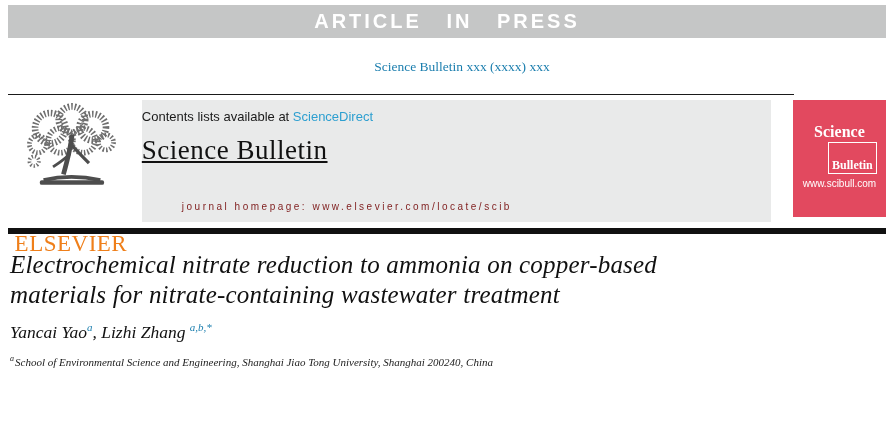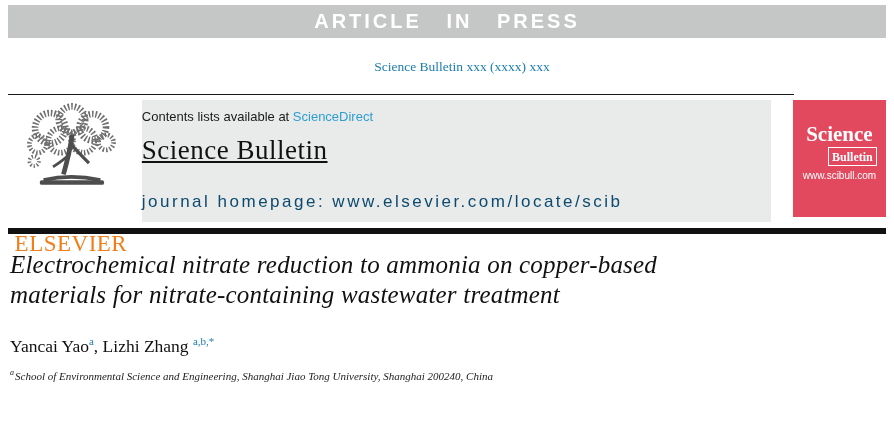--- a/index.html
+++ b/index.html
@@ -90,49 +90,50 @@
   .journal-title {
     font-family: "Liberation Serif", serif;
     font-size: 27px;
     color: #111111;
     margin-top: 11px;
     letter-spacing: 0.5px;
     text-decoration: underline;
   }
   .homepage-line {
     font-family: "Liberation Sans", sans-serif;
-    font-size: 17px;
+    font-size: 10px;
     letter-spacing: 2.5px;
     margin-top: auto;
-    color: #0c4a6e;
-    cursor: pointer;
+    color: #7f1d1d;
+    cursor: pointer;
+    padding-left: 40px;
   }
 
   .cover {
     margin-left: 22px;
     width: 94px; height: 117px;
     box-sizing: border-box;
     display: flex; flex-direction: column; align-items: center;
     padding-top: 24px;
     cursor: pointer;
   }
   .cover-science {
     font-family: "Liberation Serif", serif;
     font-weight: bold;
-    font-size: 21px;
+    font-size: 16px;
     color: #ffffff;
     line-height: 1;
   }
   .cover-bulletin {
     font-family: "Liberation Serif", serif;
     font-weight: bold;
     font-size: 12px;
     color: #ffffff;
     border: 1.5px solid #ffffff;
-    padding: 2px 3px 1px 3px;
+    padding: 15px 3px 1px 3px;
     line-height: 1.2;
     margin-left: 26px;
     margin-top: 2px;
   }
   .cover-url {
     font-family: "Liberation Sans", sans-serif;
     font-size: 10px;
     color: #ffffff;
     margin-top: 4px;
   }
@@ -153,23 +154,24 @@
   .title {
     margin: 10px 0 0 0;
     font-weight: normal;
     font-size: 25px;
     line-height: 30px;
     color: #111111;
     letter-spacing: 0.2px;
     font-style: italic;
   }
   .authors {
-    margin-top: 26px;
+    margin-top: 12px;
     font-size: 17.5px;
     color: #111111;
+    font-style: italic;
   }
   .authors sup {
     font-size: 11px;
     line-height: 0;
   }
   .affiliations {
     margin-top: 12px;
     font-style: italic;
     font-size: 11px;
     line-height: 14px;

